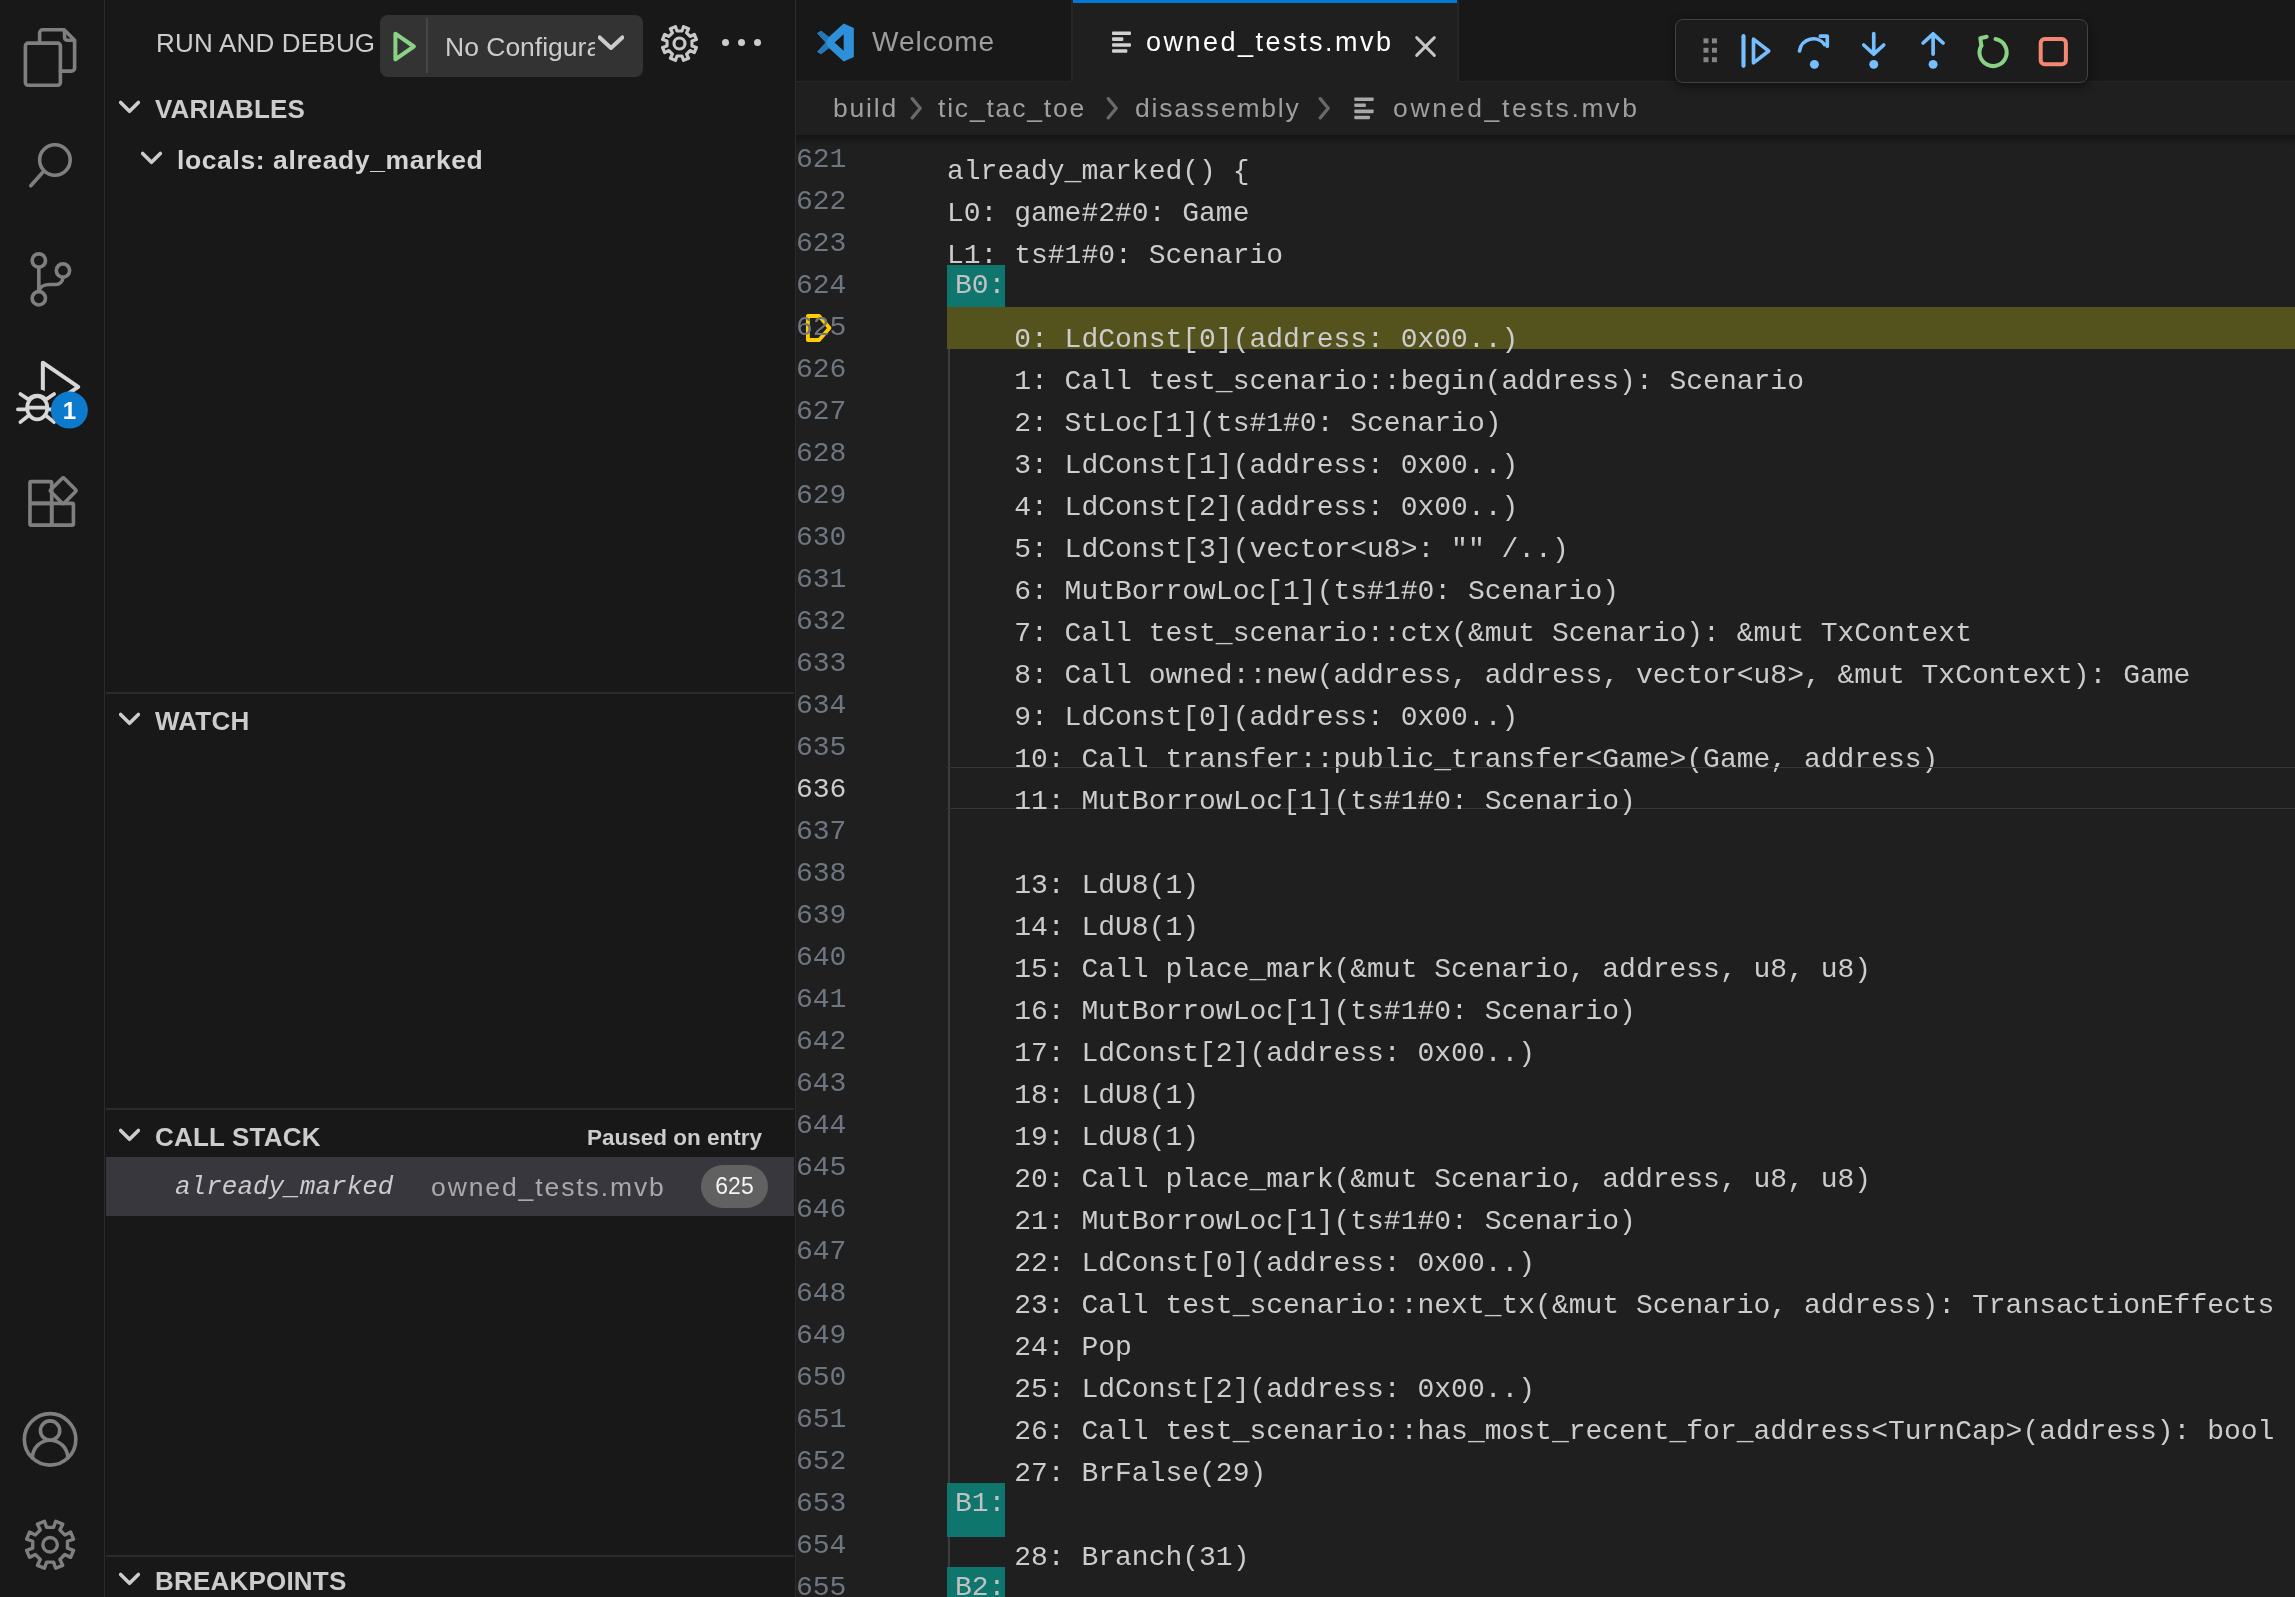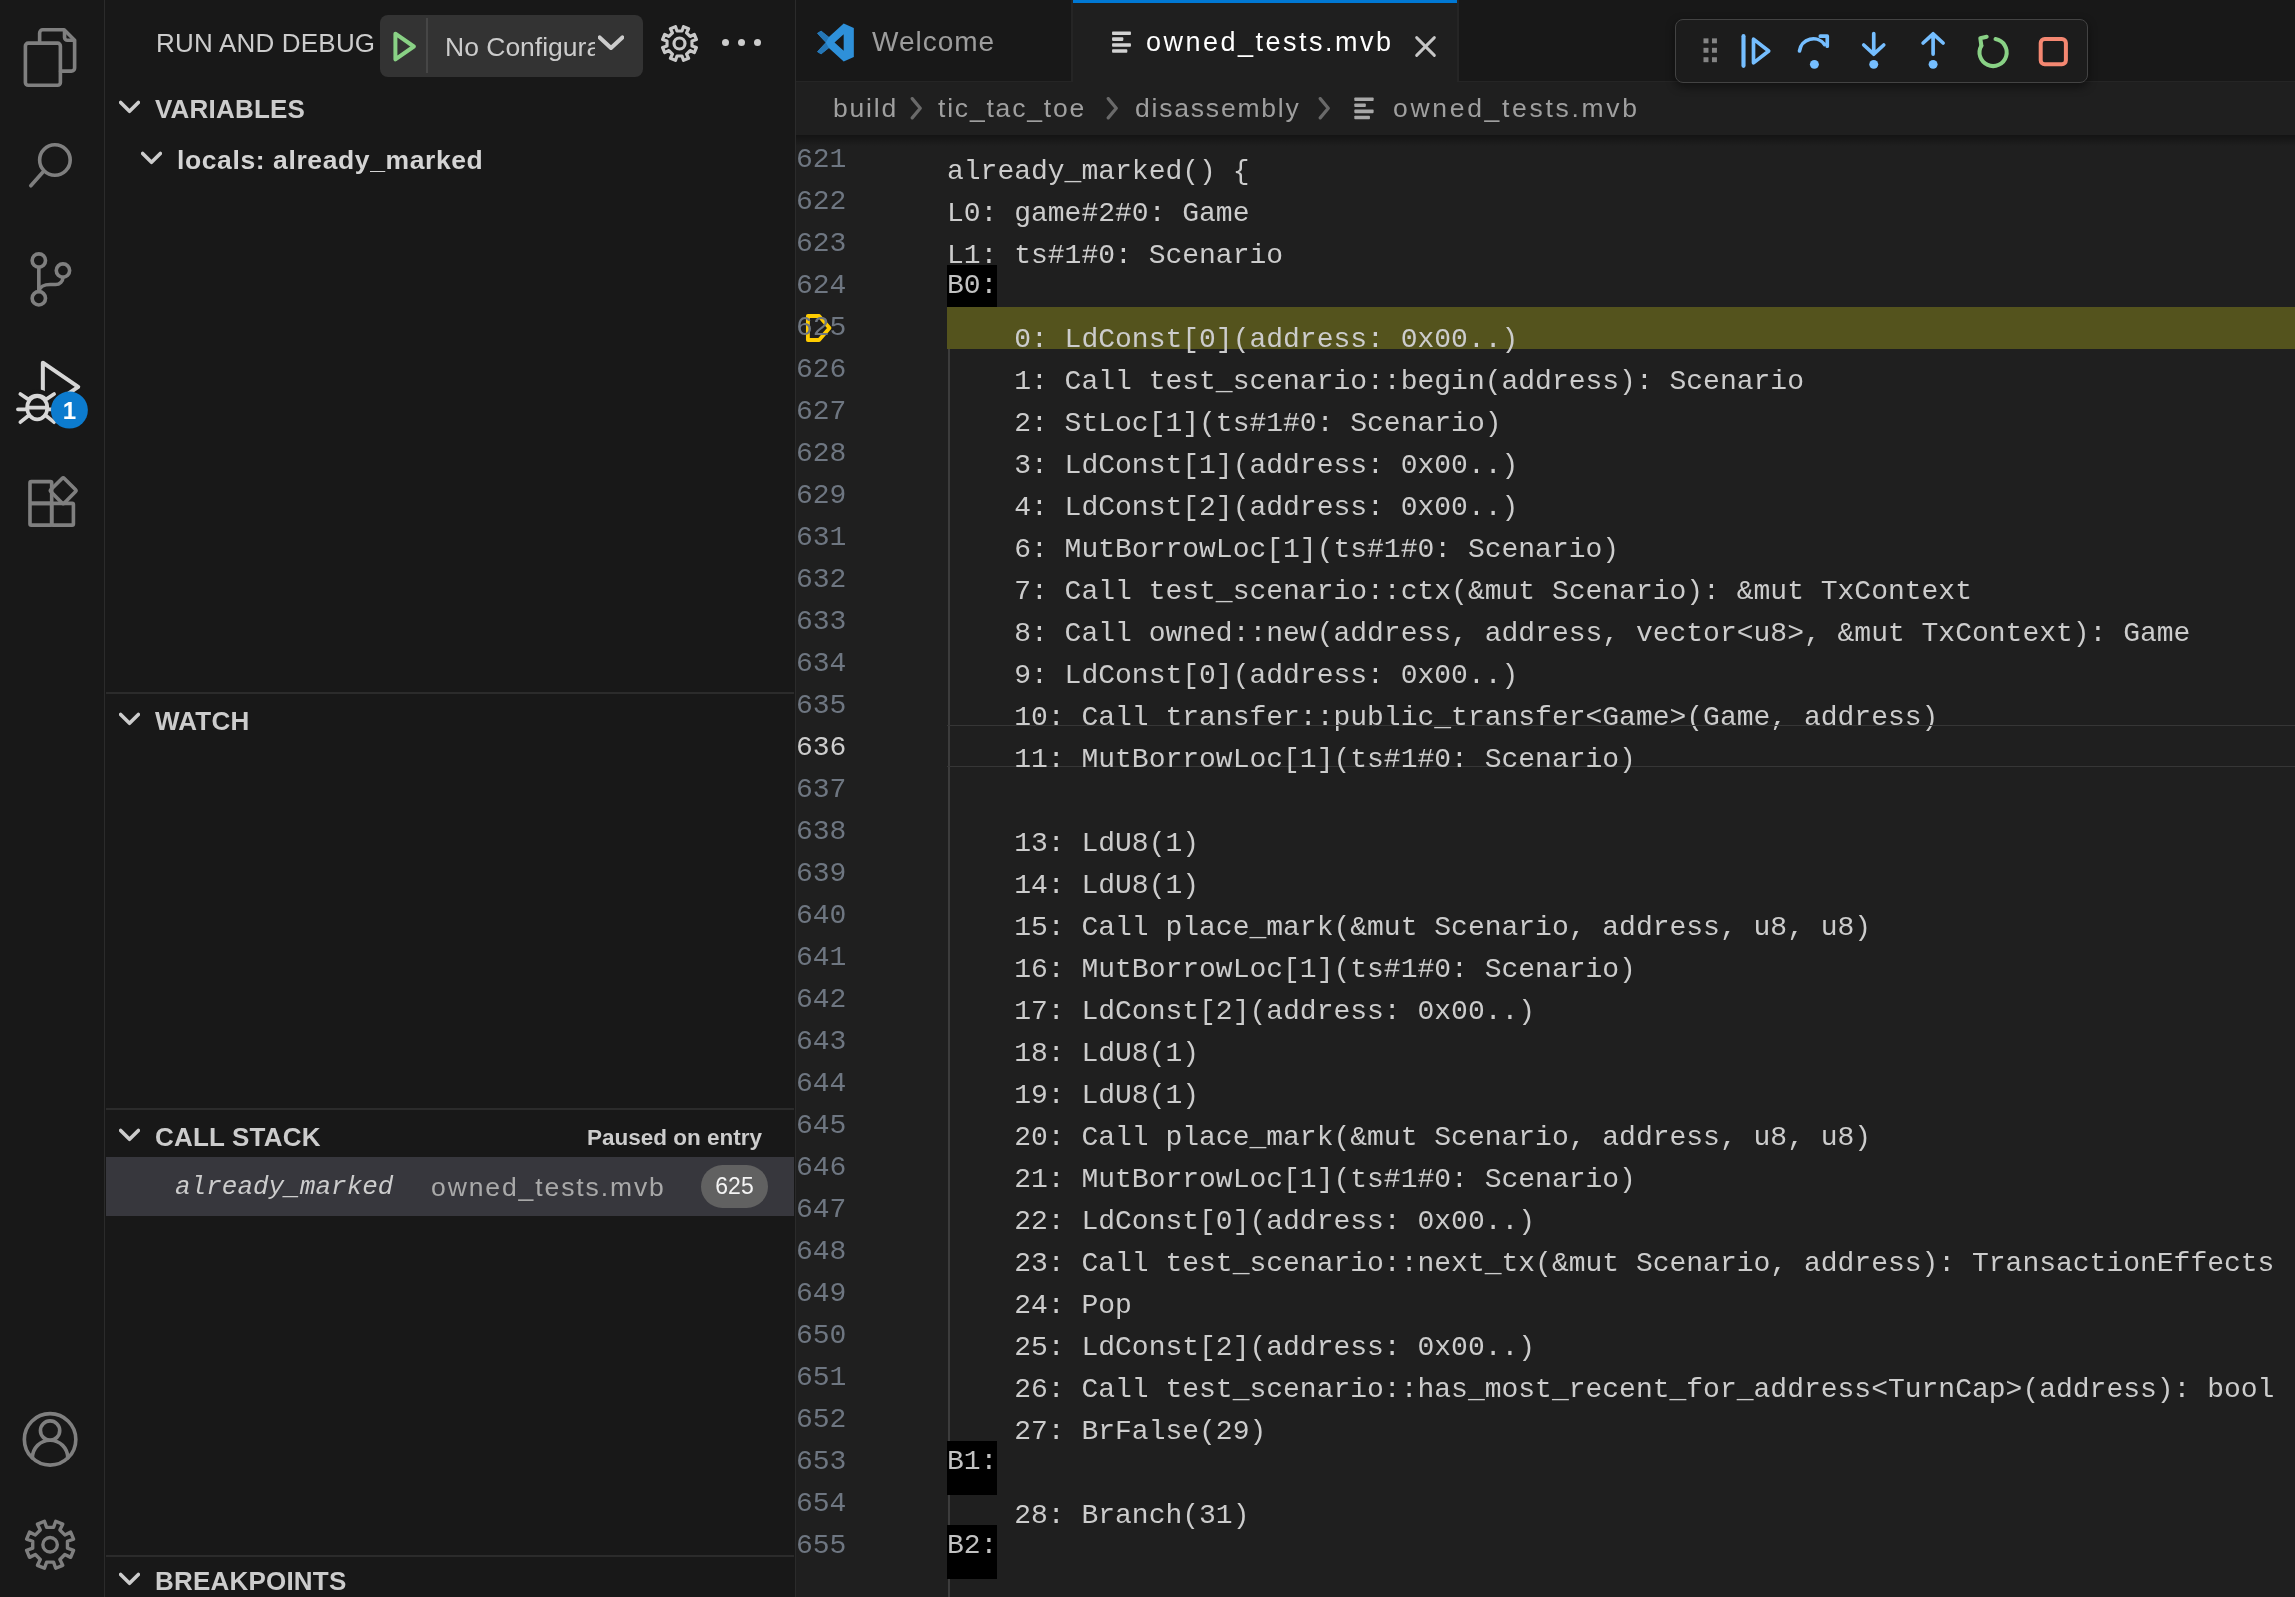--- a/index.html
+++ b/index.html
@@ -16,21 +16,21 @@
   .hdr { position:absolute; font-weight:bold; font-size:26px; color:#cccccc; letter-spacing:0.2px; }
   
   #editor { position:absolute; left:795px; top:0; width:1501px; height:1597px;
     background:#1f1f1f; border-left:1.6px solid #2b2b2b; }
   
   #code { position:absolute; left:796px; top:139px; width:1499px; height:1458px;
     font-family:"Liberation Mono", monospace; font-size:28px; color:#cccccc; }
   .row { position:relative; height:42px; line-height:42px; white-space:pre; }
   .num { position:absolute; left:0; top:0; width:92px; text-align:left; color:#6e7681; }
   .txt { position:absolute; left:151px; top:0;margin-top:12px; }
-  .chip { position:absolute; left:151px; top:0; height:54px; background:#000000; color:#c2c2c2; }
+  .chip { position:absolute; left:151px; top:0; height:54px; background:#0f766e; color:#c2c2c2;padding-left:8px; }
   #guide { position:absolute; left:152px; top:208px; width:1.6px; height:1250px; background:#3c3c3c; }
   #hl625 { position:absolute; left:151px; right:0; top:0; height:42px; background:#54531d; }
   #cur636 { position:absolute; left:151px; right:0; top:-1.6px; height:42px;
     border-top:1.6px solid #363636; border-bottom:1.6px solid #363636; }
   
   #dbgbar { position:absolute; left:1675px; top:18.5px; width:413px; height:64px; background:#1c1c1c;
     border:1.6px solid #434343; border-radius:8px; box-shadow:0 3.2px 9.7px rgba(0,0,0,0.45); z-index:10; }
 </style>
 </head>
 <body>
@@ -193,20 +193,21 @@
 <div class="row"><span class="num">622</span><span class="txt">L0: game#2#0: Game</span></div>
 <div class="row"><span class="num">623</span><span class="txt">L1: ts#1#0: Scenario</span></div>
 <div class="row"><span class="num">624</span><span class="chip">B0:</span></div>
 <div class="row"><div id="hl625"></div><svg style="position:absolute;left:8.8px;top:4.8px" width="29" height="32" viewBox="0 0 36 40">
           <path d="M3.5 5 H17.5 L30.5 20 L17.5 35 H3.5 Z" fill="none" stroke="#fc0" stroke-width="4.8" stroke-linejoin="round"></path>
         </svg><span class="num">625</span><span class="txt">    0: LdConst[0](address: 0x00..)</span></div>
 <div class="row"><span class="num">626</span><span class="txt">    1: Call test_scenario::begin(address): Scenario</span></div>
 <div class="row"><span class="num">627</span><span class="txt">    2: StLoc[1](ts#1#0: Scenario)</span></div>
 <div class="row"><span class="num">628</span><span class="txt">    3: LdConst[1](address: 0x00..)</span></div>
 <div class="row"><span class="num">629</span><span class="txt">    4: LdConst[2](address: 0x00..)</span></div>
+<div class="row"><span class="num">630</span><span class="txt">    5: LdConst[3](vector&lt;u8&gt;: "" /..)</span></div>
 <div class="row"><span class="num">631</span><span class="txt">    6: MutBorrowLoc[1](ts#1#0: Scenario)</span></div>
 <div class="row"><span class="num">632</span><span class="txt">    7: Call test_scenario::ctx(&amp;mut Scenario): &amp;mut TxContext</span></div>
 <div class="row"><span class="num">633</span><span class="txt">    8: Call owned::new(address, address, vector&lt;u8&gt;, &amp;mut TxContext): Game</span></div>
 <div class="row"><span class="num">634</span><span class="txt">    9: LdConst[0](address: 0x00..)</span></div>
 <div class="row"><span class="num">635</span><span class="txt">    10: Call transfer::public_transfer&lt;Game&gt;(Game, address)</span></div>
 <div class="row"><div id="cur636"></div><span class="num" style="color:#cccccc">636</span><span class="txt">    11: MutBorrowLoc[1](ts#1#0: Scenario)</span></div>
 <div class="row"><span class="num">637</span></div>
 <div class="row"><span class="num">638</span><span class="txt">    13: LdU8(1)</span></div>
 <div class="row"><span class="num">639</span><span class="txt">    14: LdU8(1)</span></div>
 <div class="row"><span class="num">640</span><span class="txt">    15: Call place_mark(&amp;mut Scenario, address, u8, u8)</span></div>

